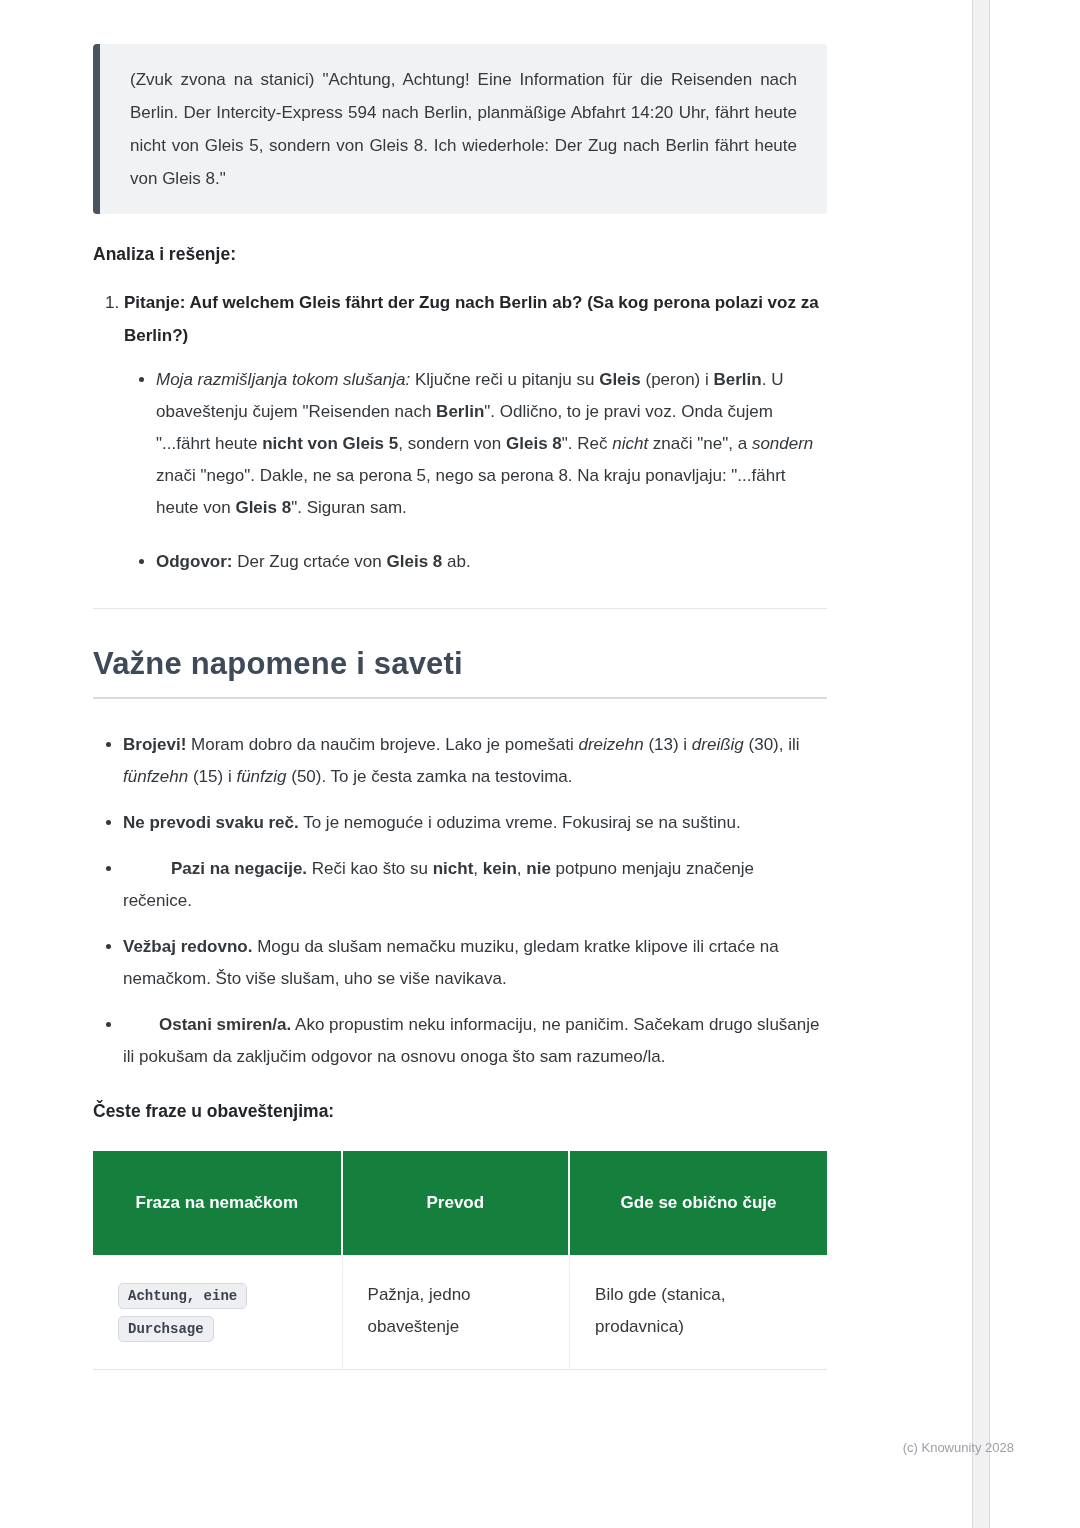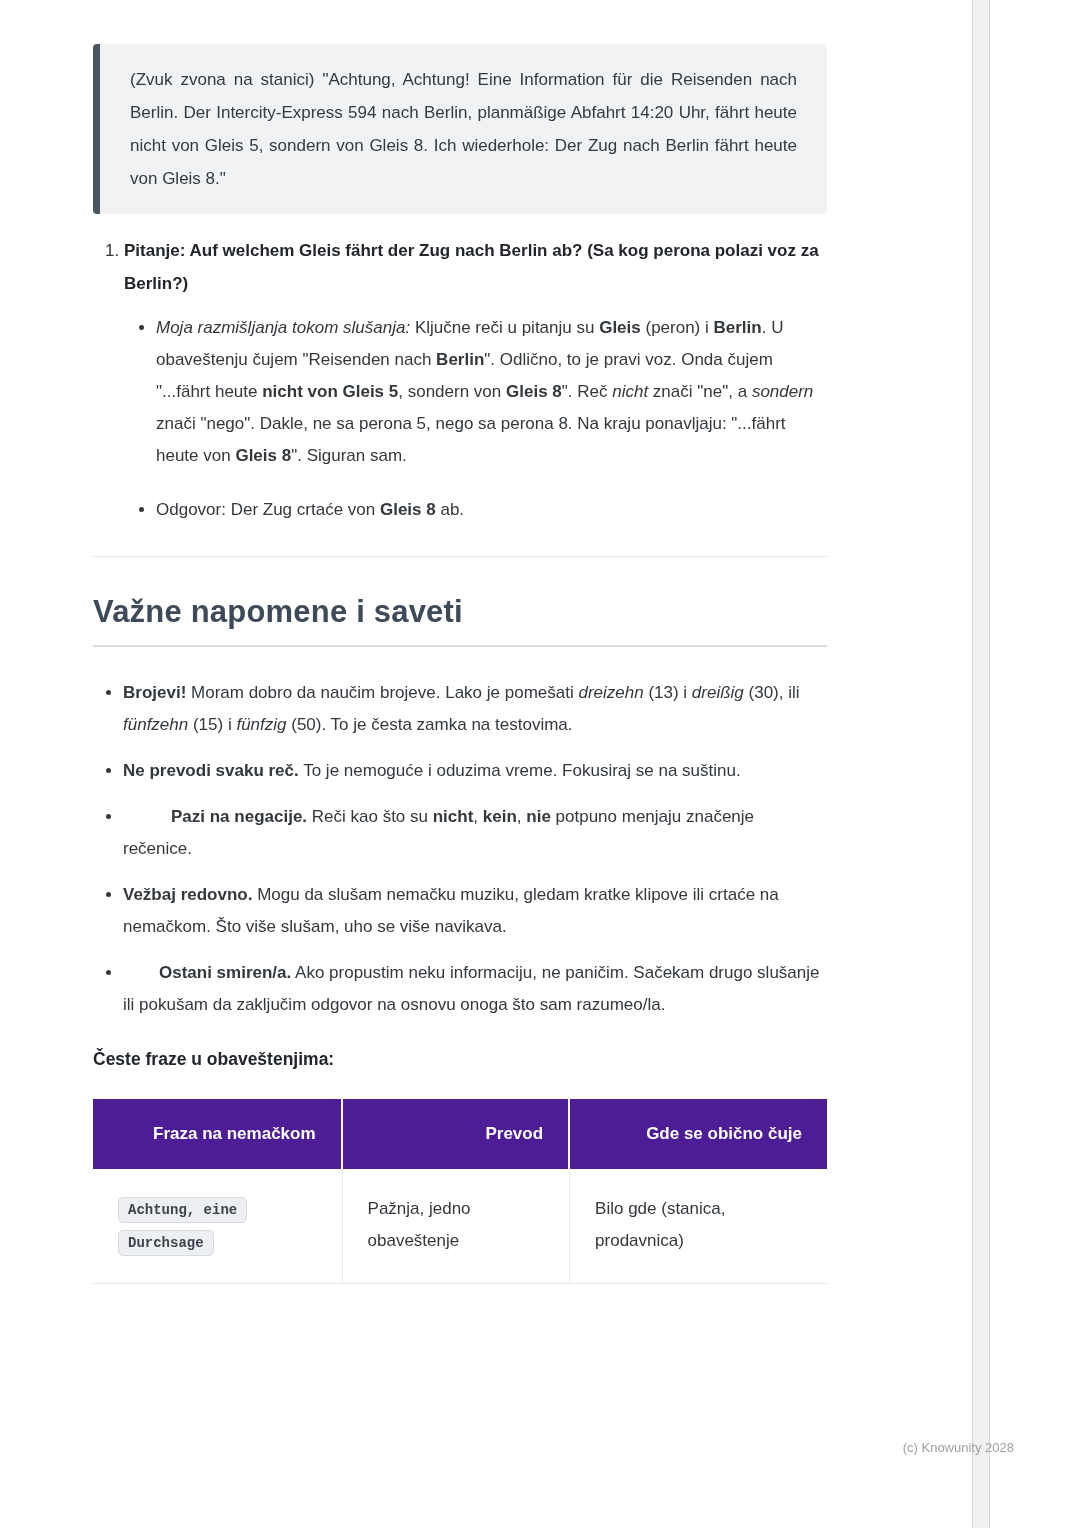--- a/index.html
+++ b/index.html
@@ -40,23 +40,23 @@
   ul.tips > li { line-height:32px; }
   ul.tips > li + li { margin-top:14px; }
 
   .table-heading { margin-top:26px; font-weight:700; font-size:17.5px; color:#22262b; line-height:24px; }
 
   table.phrases { margin-top:28px; width:100%; border-collapse:separate; border-spacing:0; table-layout:fixed; }
   table.phrases col.c1 { width:34%; }
   table.phrases col.c2 { width:31%; }
   table.phrases col.c3 { width:35%; }
   table.phrases thead th {
-    background:#4c1d95; color:#ffffff; text-align:right;
+    background:#15803d; color:#ffffff; text-align:center;
     font-size:17px; font-weight:700; line-height:22px;
-    padding:24px 25px; border-right:2px solid #ffffff;
+    padding:41px 25px; border-right:2px solid #ffffff;
   }
   table.phrases thead th:last-child { border-right:none; }
   table.phrases tbody td {
     background:#ffffff; vertical-align:top;
     padding:24px 25px; line-height:32px;
     border-bottom:1px solid #e3e6e9; border-right:1px solid #eceef0;
   }
   table.phrases tbody td:last-child { border-right:none; }
 
   .code {
@@ -82,30 +82,31 @@
 <body>
 
 <div class="page">
 
   <div class="content">
 
     <blockquote class="announcement">
       <p>(Zvuk zvona na stanici) "Achtung, Achtung! Eine Information für die Reisenden nach Berlin. Der Intercity-Express 594 nach Berlin, planmäßige Abfahrt 14:20 Uhr, fährt heute nicht von Gleis 5, sondern von Gleis 8. Ich wiederhole: Der Zug nach Berlin fährt heute von Gleis 8."</p>
     </blockquote>
 
+    <p class="subheading">Analiza i rešenje:</p>
 
     <ol class="analysis">
       <li>
         <p class="question"><span style="font-weight: 700;">Pitanje: Auf welchem Gleis fährt der Zug nach Berlin ab? (Sa kog perona polazi voz za Berlin?)</span></p>
         <ul class="analysis-points">
           <li>
             <p><span style="font-style: italic;">Moja razmišljanja tokom slušanja:</span><span> Ključne reči u pitanju su </span><span style="font-weight: 700;">Gleis</span><span> (peron) i </span><span style="font-weight: 700;">Berlin</span><span>. U obaveštenju čujem "Reisenden nach </span><span style="font-weight: 700;">Berlin</span><span>". Odlično, to je pravi voz. Onda čujem "...fährt heute </span><span style="font-weight: 700;">nicht von Gleis 5</span><span>, sondern von </span><span style="font-weight: 700;">Gleis 8</span><span>". Reč </span><span style="font-style: italic;">nicht</span><span> znači "ne", a </span><span style="font-style: italic;">sondern</span><span> znači "nego". Dakle, ne sa perona 5, nego sa perona 8. Na kraju ponavljaju: "...fährt heute von </span><span style="font-weight: 700;">Gleis 8</span><span>". Siguran sam.</span></p>
           </li>
           <li>
-            <p><span style="font-weight: 400;">Odgovor:</span><span> Der Zug crtaće von </span><span style="font-weight: 700;">Gleis 8</span><span> ab.</span></p>
+            <p><span style="font-weight: 700;">Odgovor:</span><span> Der Zug crtaće von </span><span style="font-weight: 700;">Gleis 8</span><span> ab.</span></p>
           </li>
         </ul>
       </li>
     </ol>
 
     <hr class="divider">
 
     <h1 class="section-title">Važne napomene i saveti</h1>
 
     <ul class="tips">

